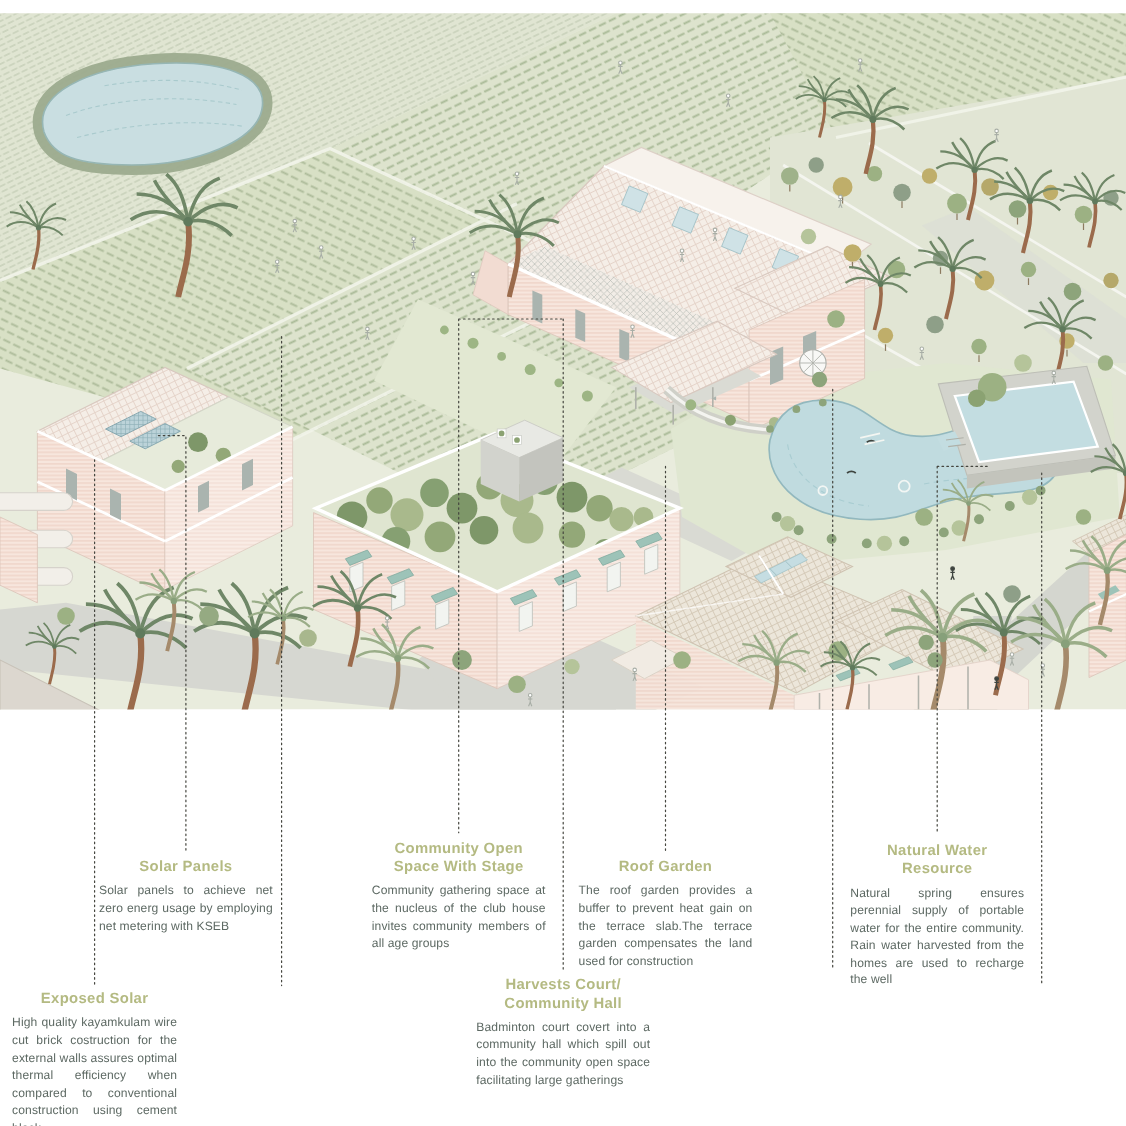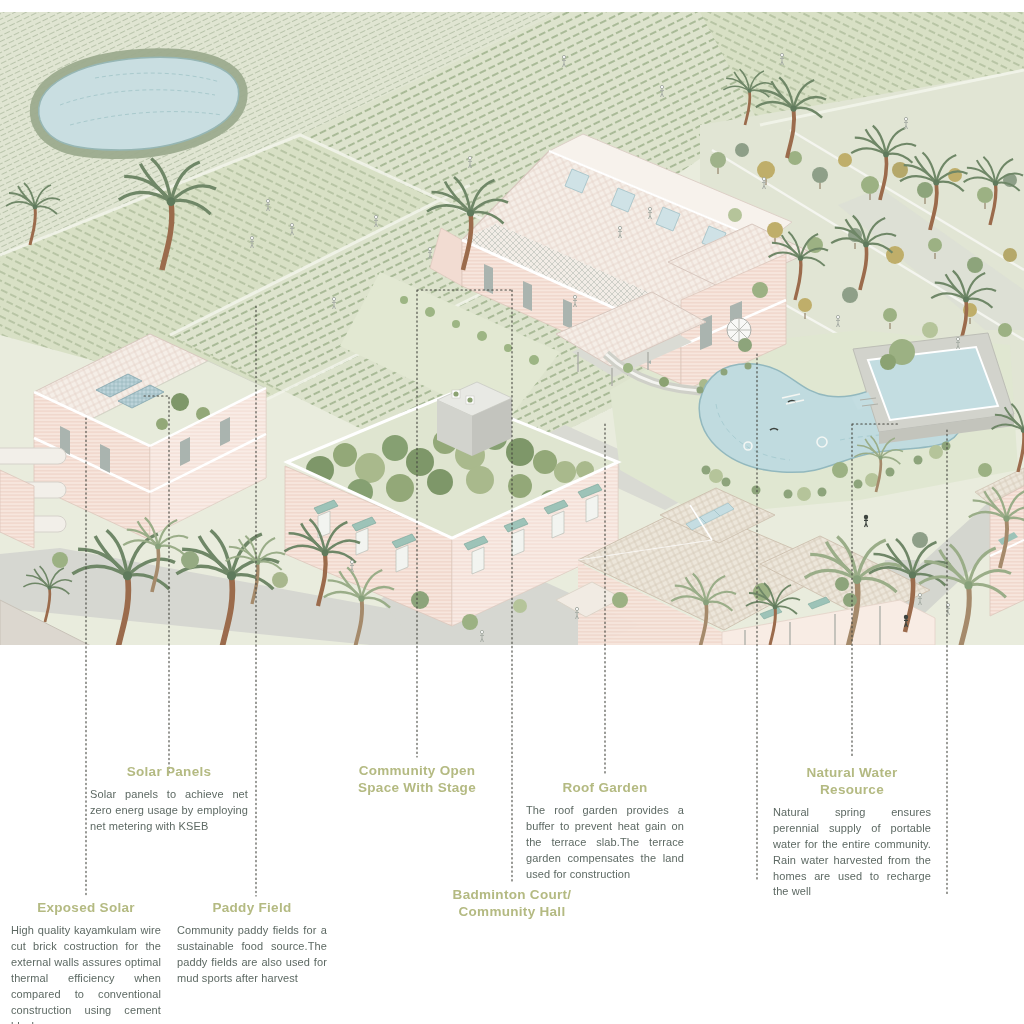--- a/index.html
+++ b/index.html
@@ -509,50 +509,48 @@
   <path d="M256,306 V896"></path>
   <path d="M417,290 H512 M417,290 V757"></path>
   <path d="M512,290 V883"></path>
   <path d="M605,424 V775"></path>
   <path d="M757,354 V881"></path>
   <path d="M852,424 H898 M852,424 V758"></path>
   <path d="M947,430 V896"></path>
 </g>
 </svg>
 
-<div class="label" style="left:89px;top:764px;width:160px">
+<div class="label" style="left:89px;top:780px;width:160px">
   <h3>Solar Panels</h3>
   <p>Solar panels to achieve net zero energ usage by employing net metering with KSEB</p>
 </div>
 
 <div class="label" style="left:337px;top:763px;width:160px">
   <h3>Community Open Space With Stage</h3>
+  <p>Community gathering space at the nucleus of the club house invites community members of all age groups</p>
 </div>
 
 <div class="label" style="left:525px;top:780px;width:160px">
   <h3>Roof Garden</h3>
   <p>The roof garden provides a buffer to prevent heat gain on the terrace slab.The terrace garden compensates the land used for construction</p>
 </div>
 
 <div class="label" style="left:772px;top:765px;width:160px">
   <h3>Natural Water Resource</h3>
   <p>Natural spring ensures perennial supply of portable water for the entire community. Rain water harvested from the homes are used to recharge the well</p>
 </div>
 
 <div class="label" style="left:10px;top:900px;width:152px">
   <h3>Exposed Solar</h3>
   <p>High quality kayamkulam wire cut brick costruction for the external walls assures optimal thermal efficiency when compared to conventional construction using cement block</p>
 </div>
 
-<div class="label" style="left:176px;top:900px;width:152px">
-  <h3>Paddy Field</h3>
-  <p>Community paddy fields for a sustainable food source.The paddy fields are also used for mud sports after harvest</p>
-</div>
 
 <div class="label" style="left:432px;top:887px;width:160px">
-  <h3>Badminton Court/ Community Hall</h3>
+  <h3>Harvests Court/ Community Hall</h3>
+  <p>Badminton court covert into a community hall which spill out into the community open space facilitating large gatherings</p>
 </div>
 
 <div class="label" style="left:677px;top:885px;width:160px">
 </div>
 
 
 </div>
 
 </body></html>

